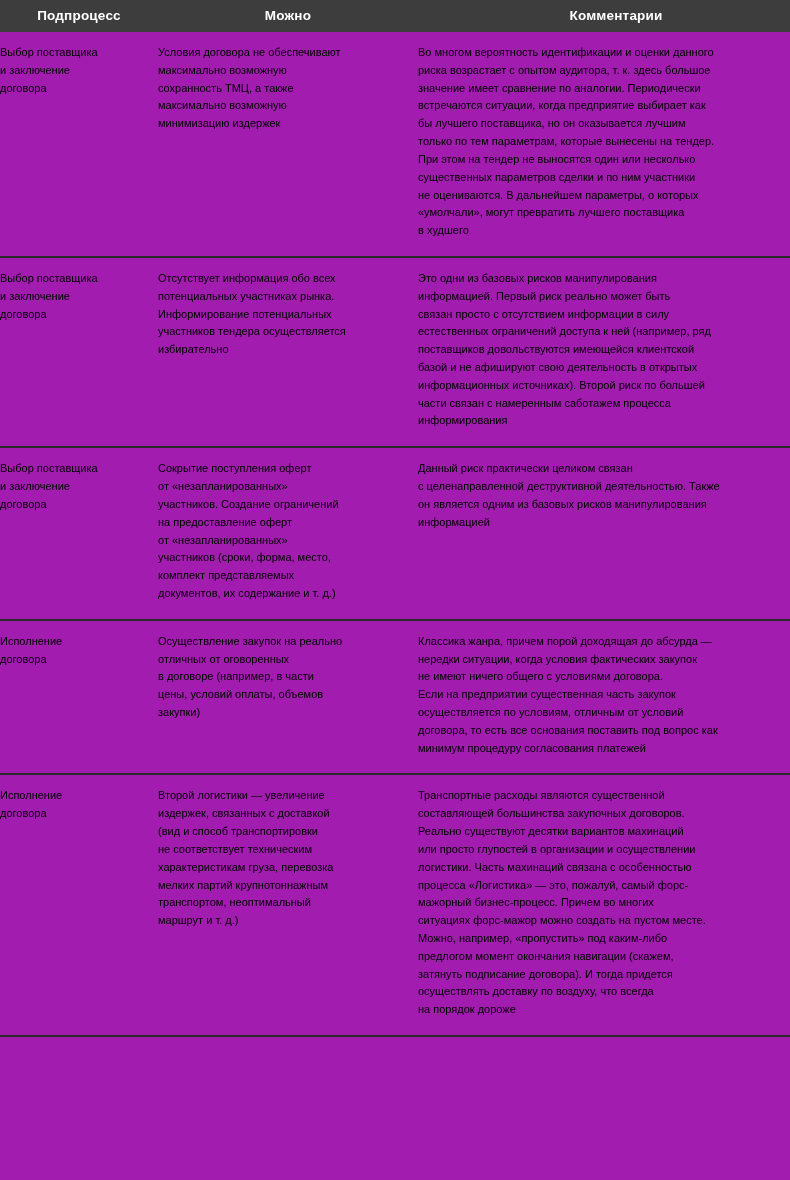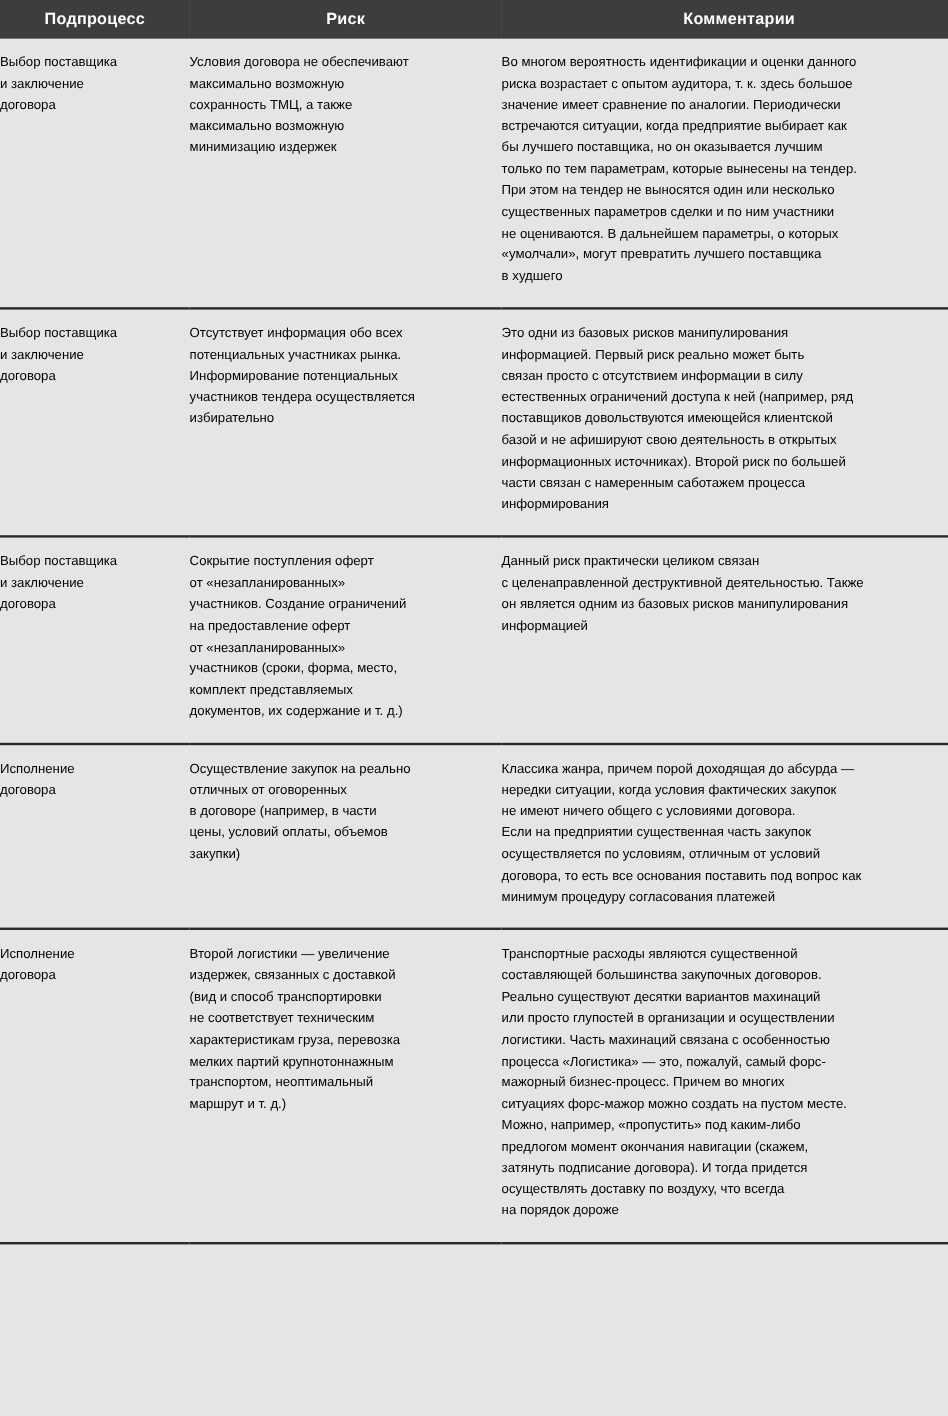--- a/index.html
+++ b/index.html
@@ -11,21 +11,21 @@
     width: 790px;
     height: 1180px;
     font-family: "Liberation Sans", "DejaVu Sans", sans-serif;
     color: #000000;
     overflow: hidden;
   }
   .page {
     position: relative;
     width: 790px;
     height: 1180px;
-    background: #e5e5e5;
+    background: #a21caf;
   }
   table.risk-table {
     width: 790px;
     border-collapse: collapse;
     table-layout: fixed;
   }
   thead tr.head-row {
     background: #3d3d3d;
   }
   thead th {
@@ -76,21 +76,21 @@
   }
 </style>
 </head>
 <body>
 
 <div class="page">
   <table class="risk-table">
     <thead>
       <tr class="head-row">
         <th class="col-sub">Подпроцесс</th>
-        <th class="col-risk">Риск</th>
+        <th class="col-risk">Можно</th>
         <th class="col-comm">Комментарии</th>
       </tr>
     </thead>
     <tbody>
       <tr class="data-row">
         <td class="cell-sub">
             <span class="cell-text">Выбор поставщика
 и заключение
 договора</span>
           </td>

